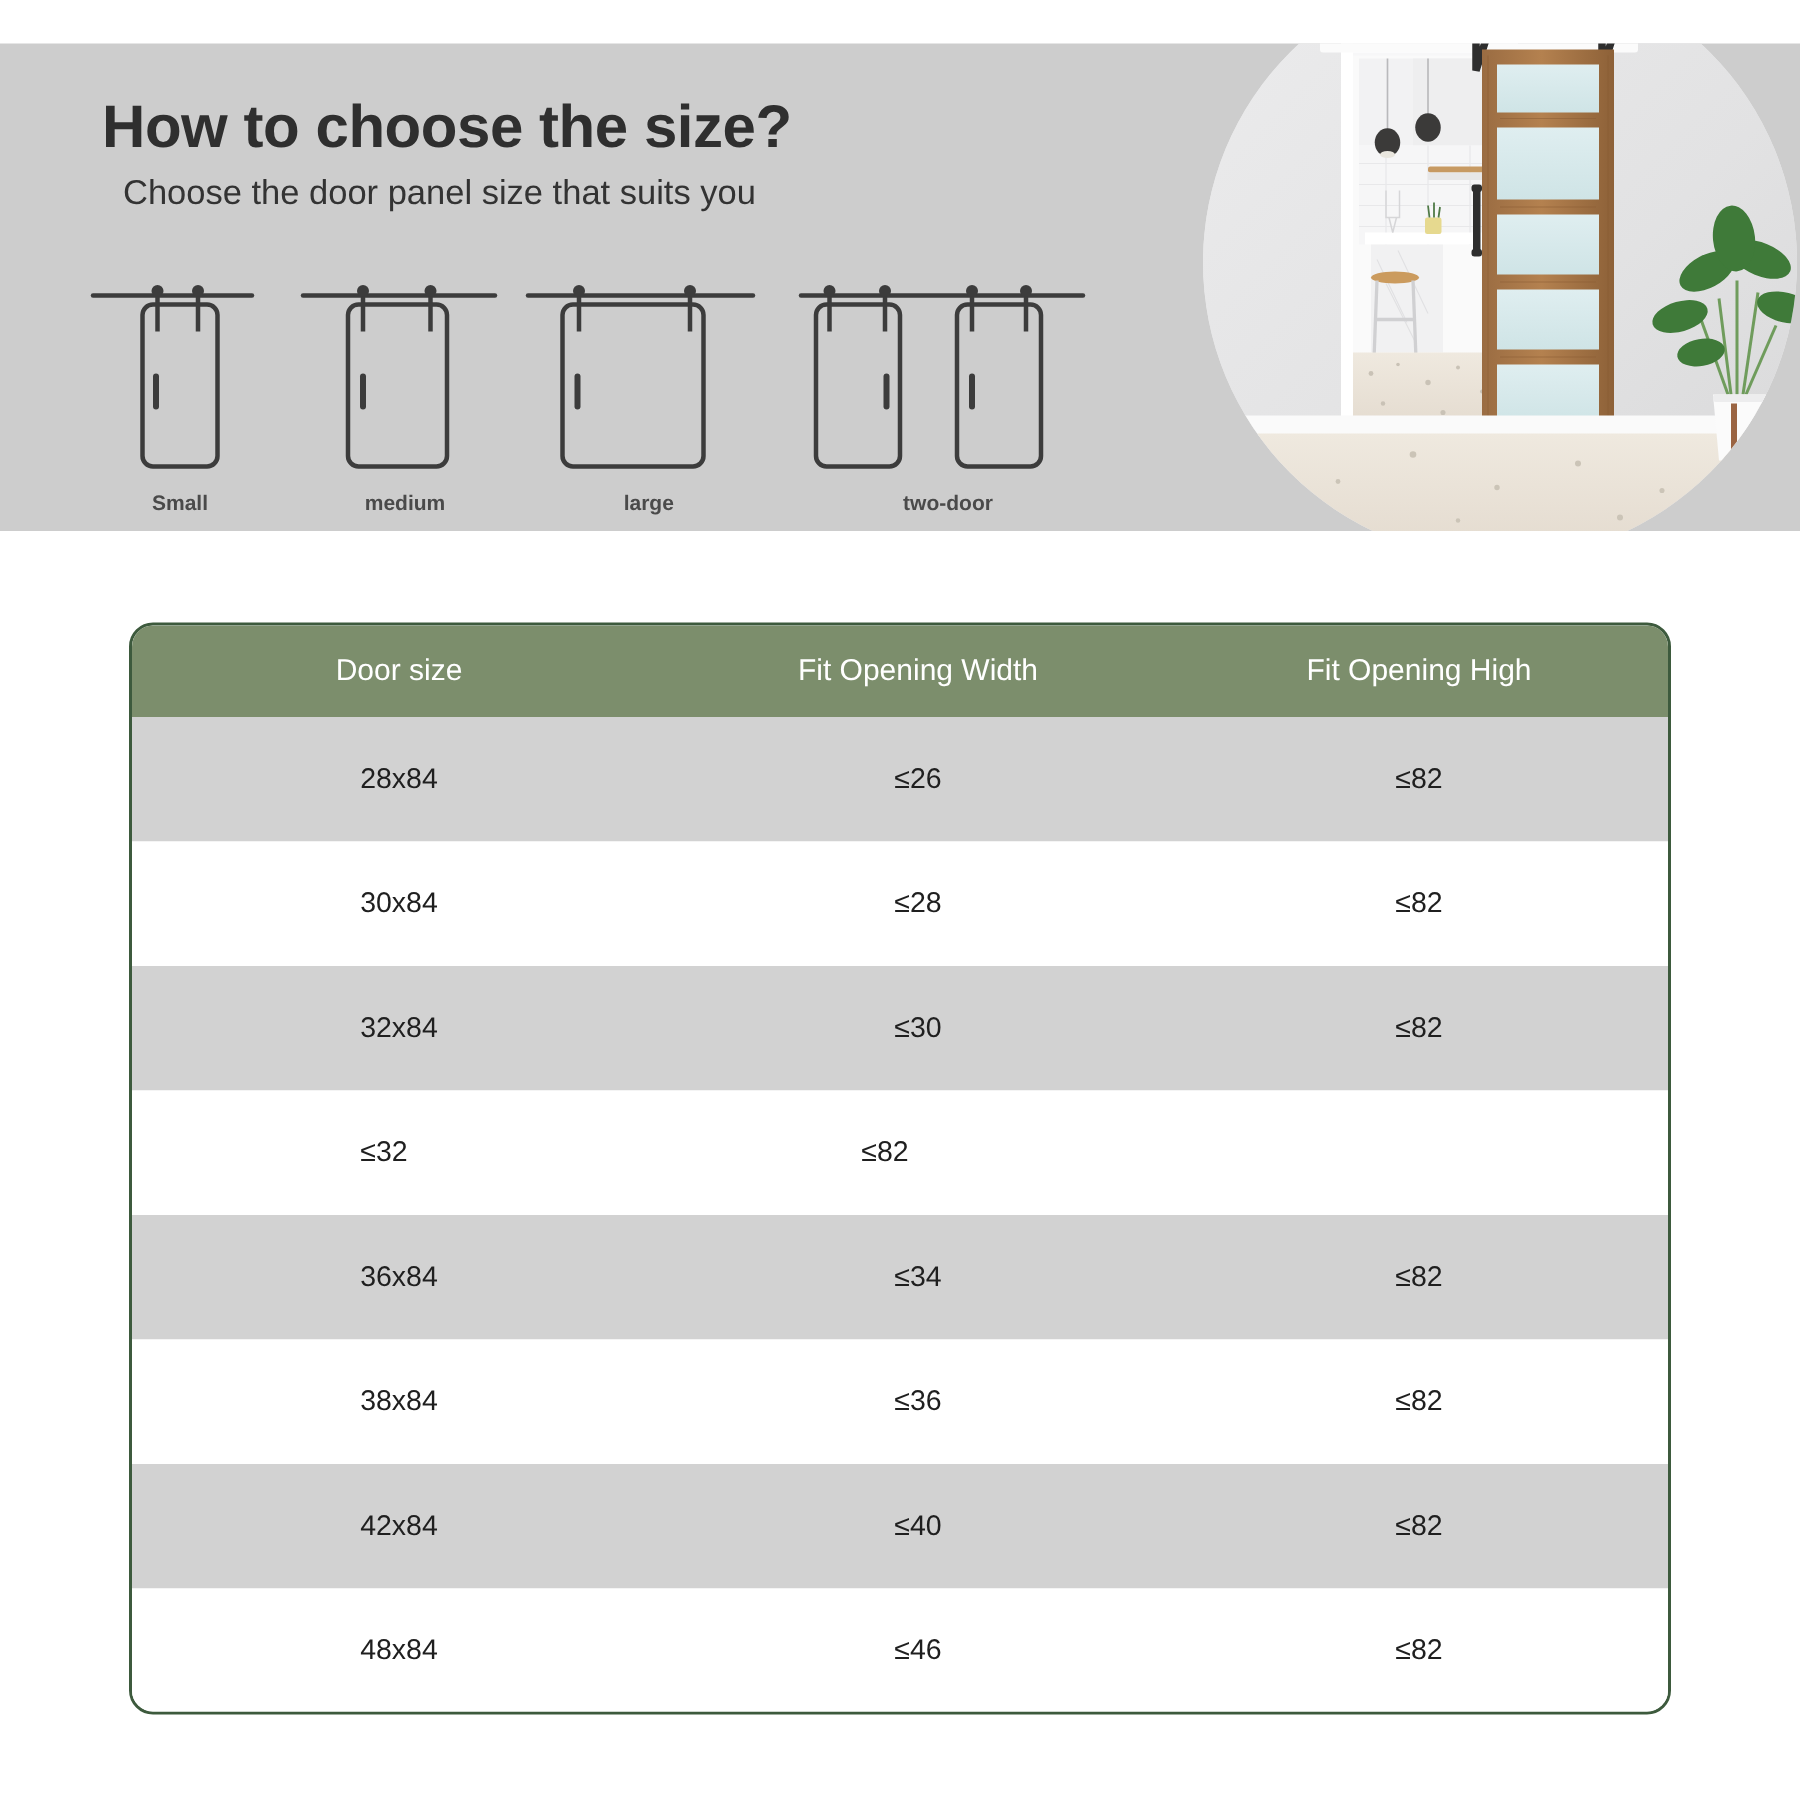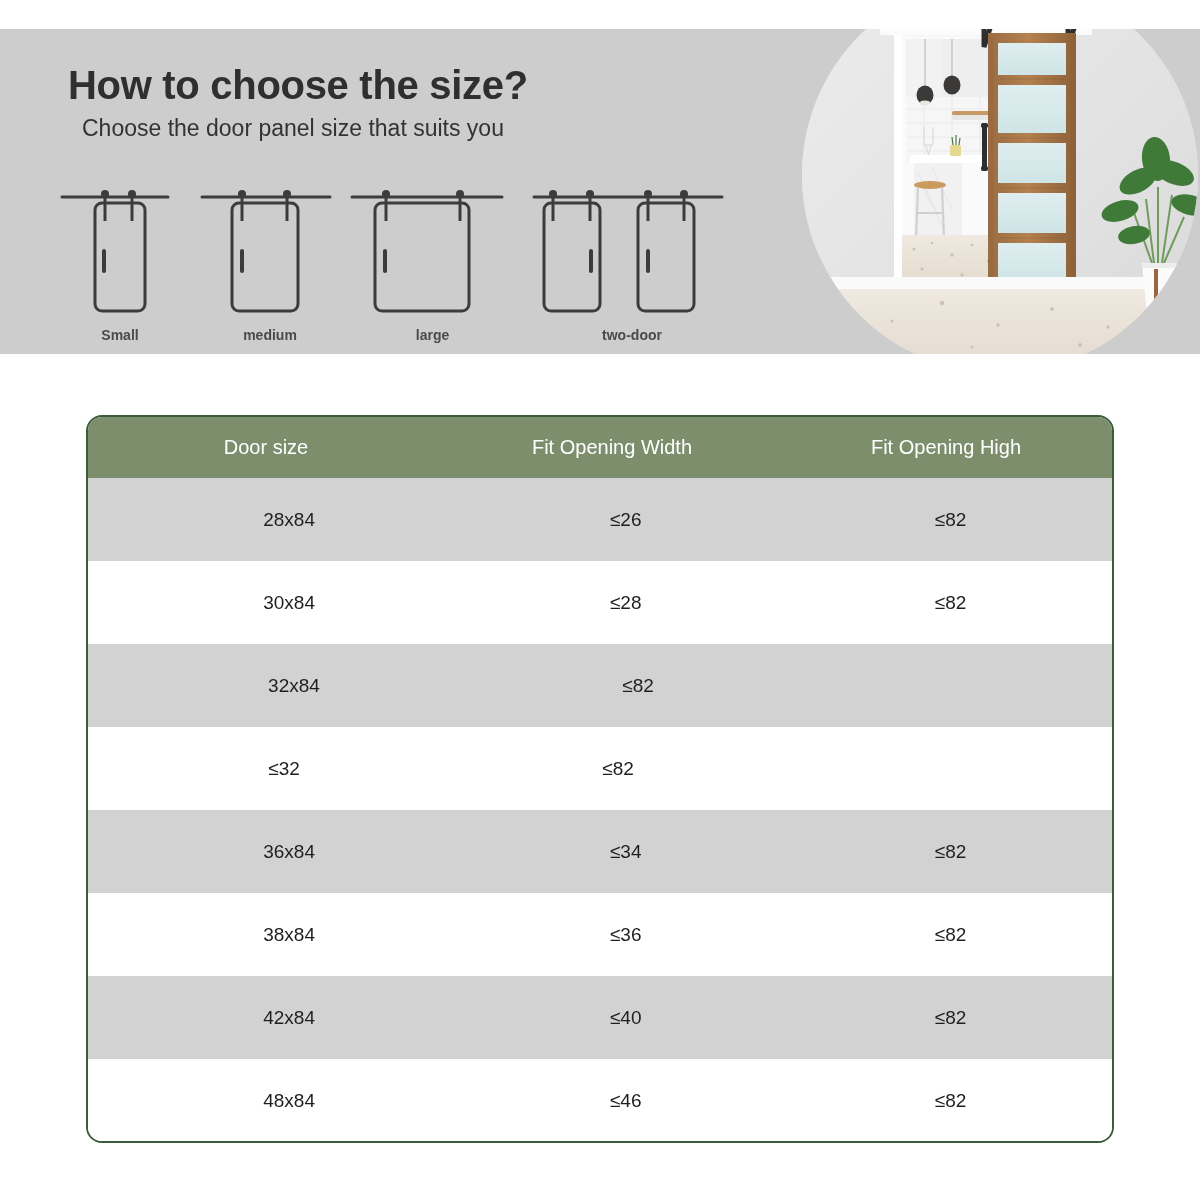--- a/index.html
+++ b/index.html
@@ -104,21 +104,20 @@
   .t-header .cell {
     font-size: 20px;
     color: #ffffff;
     text-align: center;
   }
 
   .t-row {
     display: flex;
     height: 83px;
     align-items: center;
-    padding-left: 28px;
   }
   .t-row.alt { background: #d2d2d2; }
   .t-row.plain { background: #ffffff; }
   .t-row .cell {
     font-size: 19px;
     color: #1f1f1f;
     text-align: center;
   }
 
   .col-0 { width: 356px; }
@@ -389,20 +388,21 @@
     </div>
 
     <div class="t-row plain">
       <div class="cell col-0">30x84</div>
       <div class="cell col-1">≤28</div>
       <div class="cell col-2">≤82</div>
     </div>
 
     <div class="t-row alt">
       <div class="cell col-0">32x84</div>
+      <div class="cell col-1">≤30</div>
       <div class="cell col-2">≤82</div>
     </div>
 
     <div class="t-row plain">
       <div class="cell col-1">≤32</div>
       <div class="cell col-2">≤82</div>
     </div>
 
     <div class="t-row alt">
       <div class="cell col-0">36x84</div>

